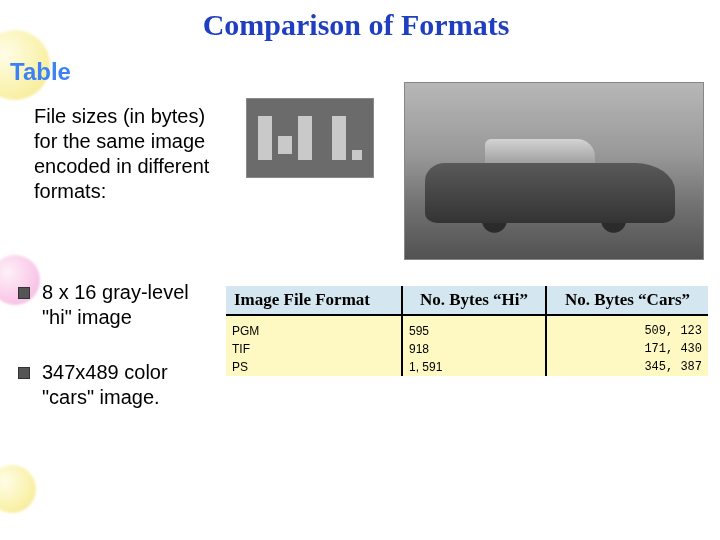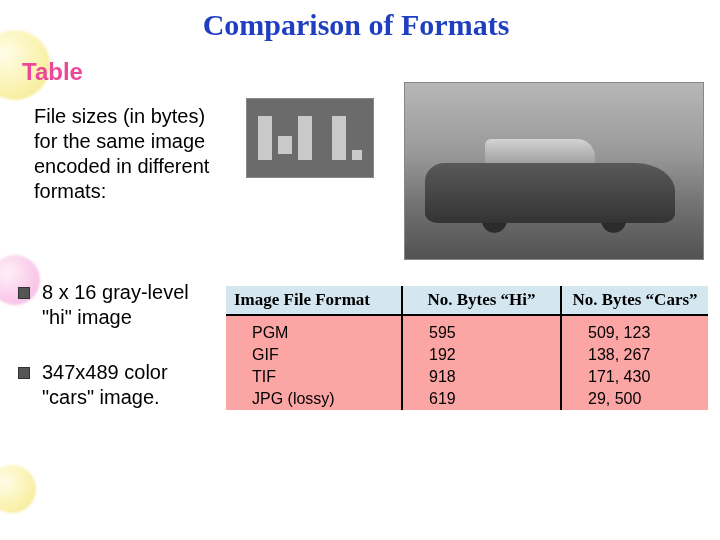--- a/index.html
+++ b/index.html
@@ -26,25 +26,25 @@
     width: 712px;
     text-align: center;
     font-family: "Times New Roman", serif;
     font-weight: bold;
     font-size: 30px;
     color: #1f3fc0;
   }
   .subtitle {
     position: absolute;
     top: 58px;
-    left: 22px;
+    left: 10px;
     font-family: Arial, sans-serif;
     font-weight: bold;
     font-size: 24px;
-    color: #ec4899;
+    color: #3b82f6;
   }
   .intro {
     position: absolute;
     top: 104px;
     left: 34px;
     width: 200px;
     font-size: 20px;
     line-height: 1.25;
     color: #000;
   }
@@ -137,30 +137,30 @@
   }
   table.fmt th {
     border-bottom: 2px solid #000;
     padding: 4px 8px;
     font-size: 17px;
     font-weight: bold;
     text-align: center;
     background: #d4e6ef;
   }
   table.fmt th:nth-child(1) { border-right: 2px solid #000; text-align: left; width: 176px; margin-left: 24px; }
-  table.fmt th:nth-child(2) { border-right: 2px solid #000; width: 159px; }
+  table.fmt th:nth-child(2) { border-right: 2px solid #000; width: 144px; }
   table.fmt td {
-    padding: 2px 26px;
+    padding: 2px 6px;
     font-family: Arial, sans-serif;
-    font-size: 16px;
-    background: #fca5a5;
+    font-size: 12px;
+    background: #fef9c3;
   }
   table.fmt td:nth-child(1) { border-right: 2px solid #000; text-align: left; }
   table.fmt td:nth-child(2) { border-right: 2px solid #000; text-align: left; }
-  table.fmt td:nth-child(3) { text-align: left; }
+  table.fmt td:nth-child(3) { text-align: right; font-family: Liberation Mono, monospace; }
   table.fmt tr:first-child td { padding-top: 8px; }
 </style>
 </head>
 <body>
 
 <div class="deco d1"></div>
 <div class="deco d2"></div>
 <div class="deco d3"></div>
 
 <h1 class="title">Comparison of Formats</h1>
@@ -203,29 +203,24 @@
         <th>No. Bytes “Cars”</th>
       </tr>
     </thead>
     <tbody>
       <tr>
         <td>PGM</td>
         <td>595</td>
         <td>509, 123</td>
       </tr>
       <tr>
-        <td>GIF</td>
-        <td>192</td>
-        <td>138, 267</td>
-      </tr>
-      <tr>
         <td>TIF</td>
         <td>918</td>
         <td>171, 430</td>
       </tr>
       <tr>
-        <td>JPG (lossy)</td>
-        <td>619</td>
-        <td>29, 500</td>
+        <td>PS</td>
+        <td>1, 591</td>
+        <td>345, 387</td>
       </tr>
     </tbody>
   </table>
 </div>
 
 </body></html>

